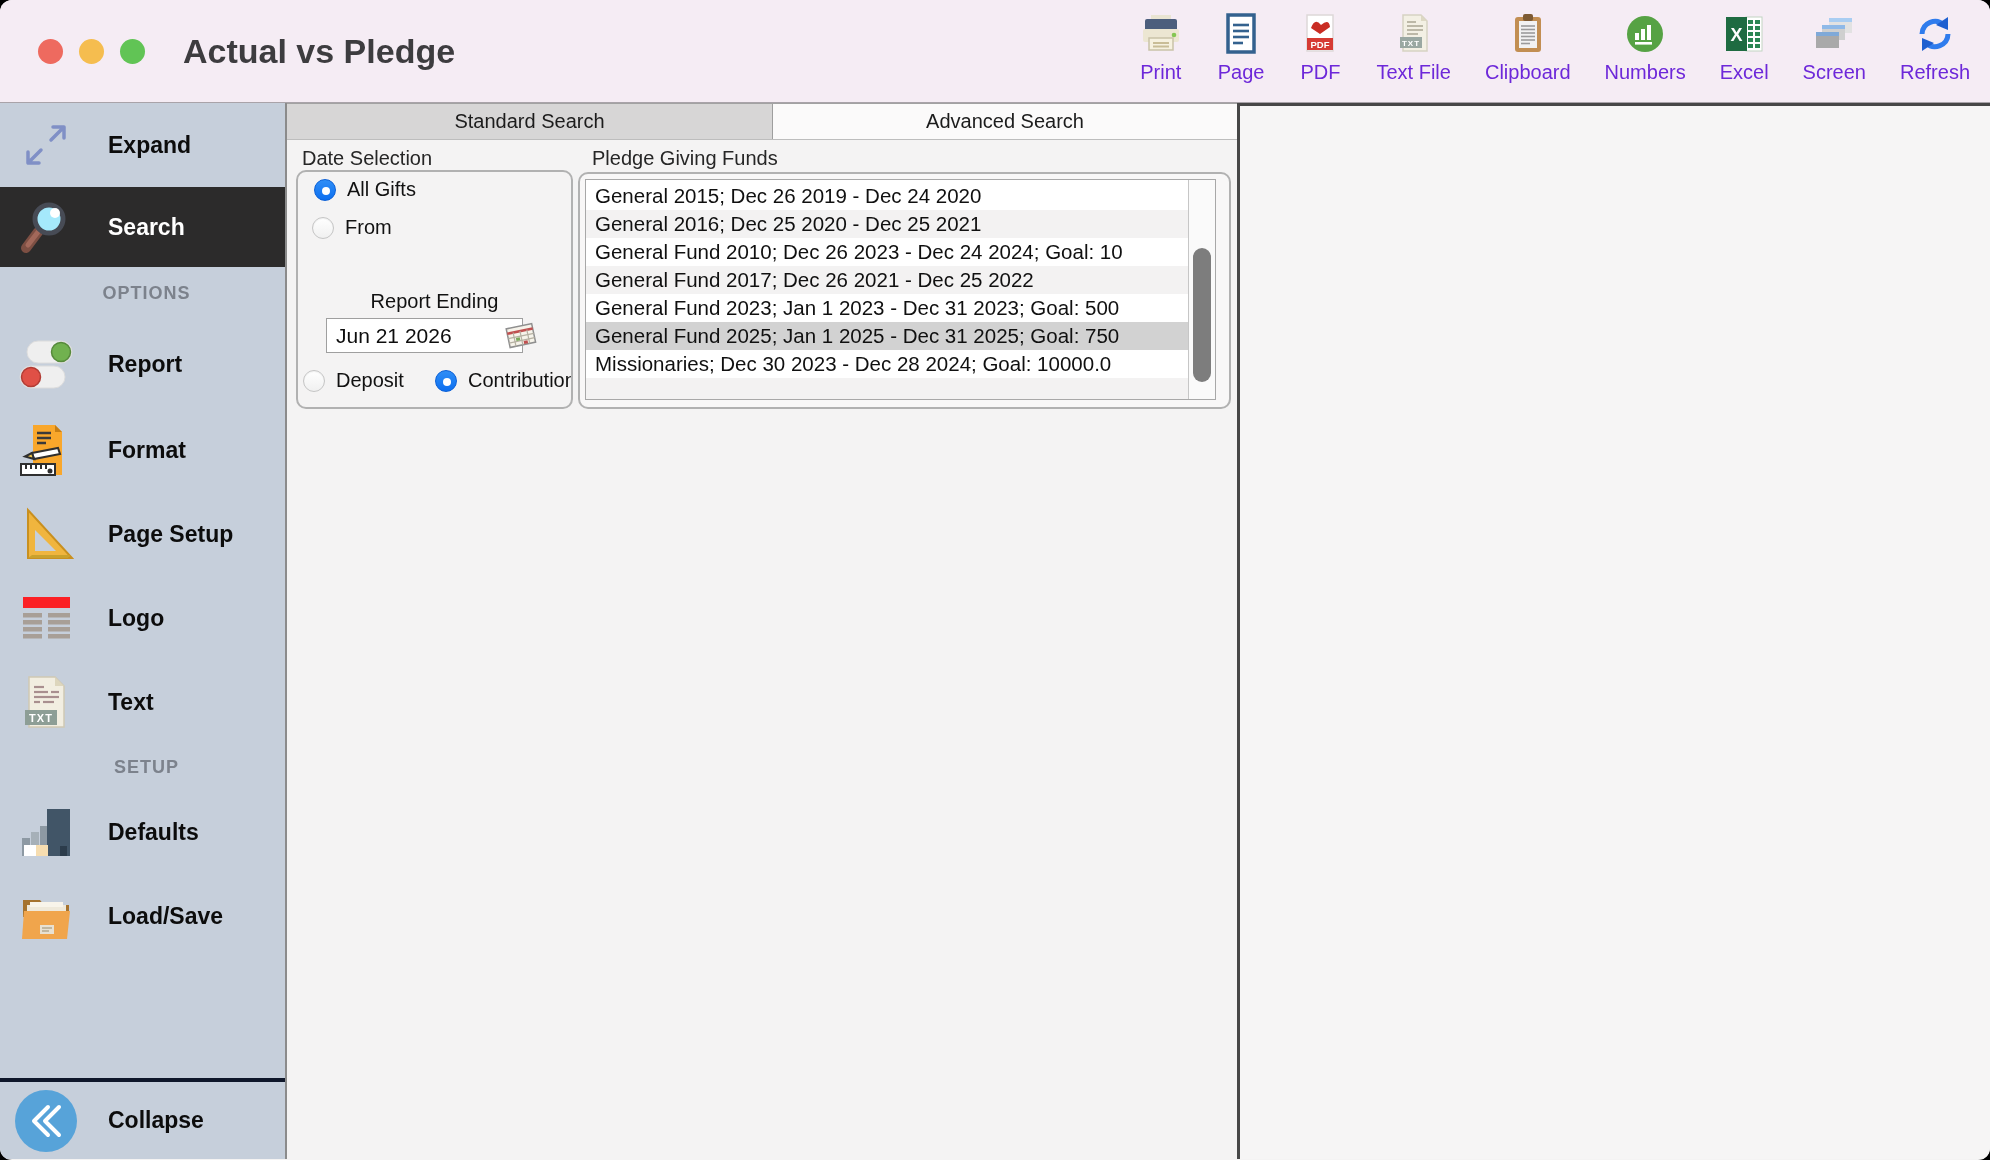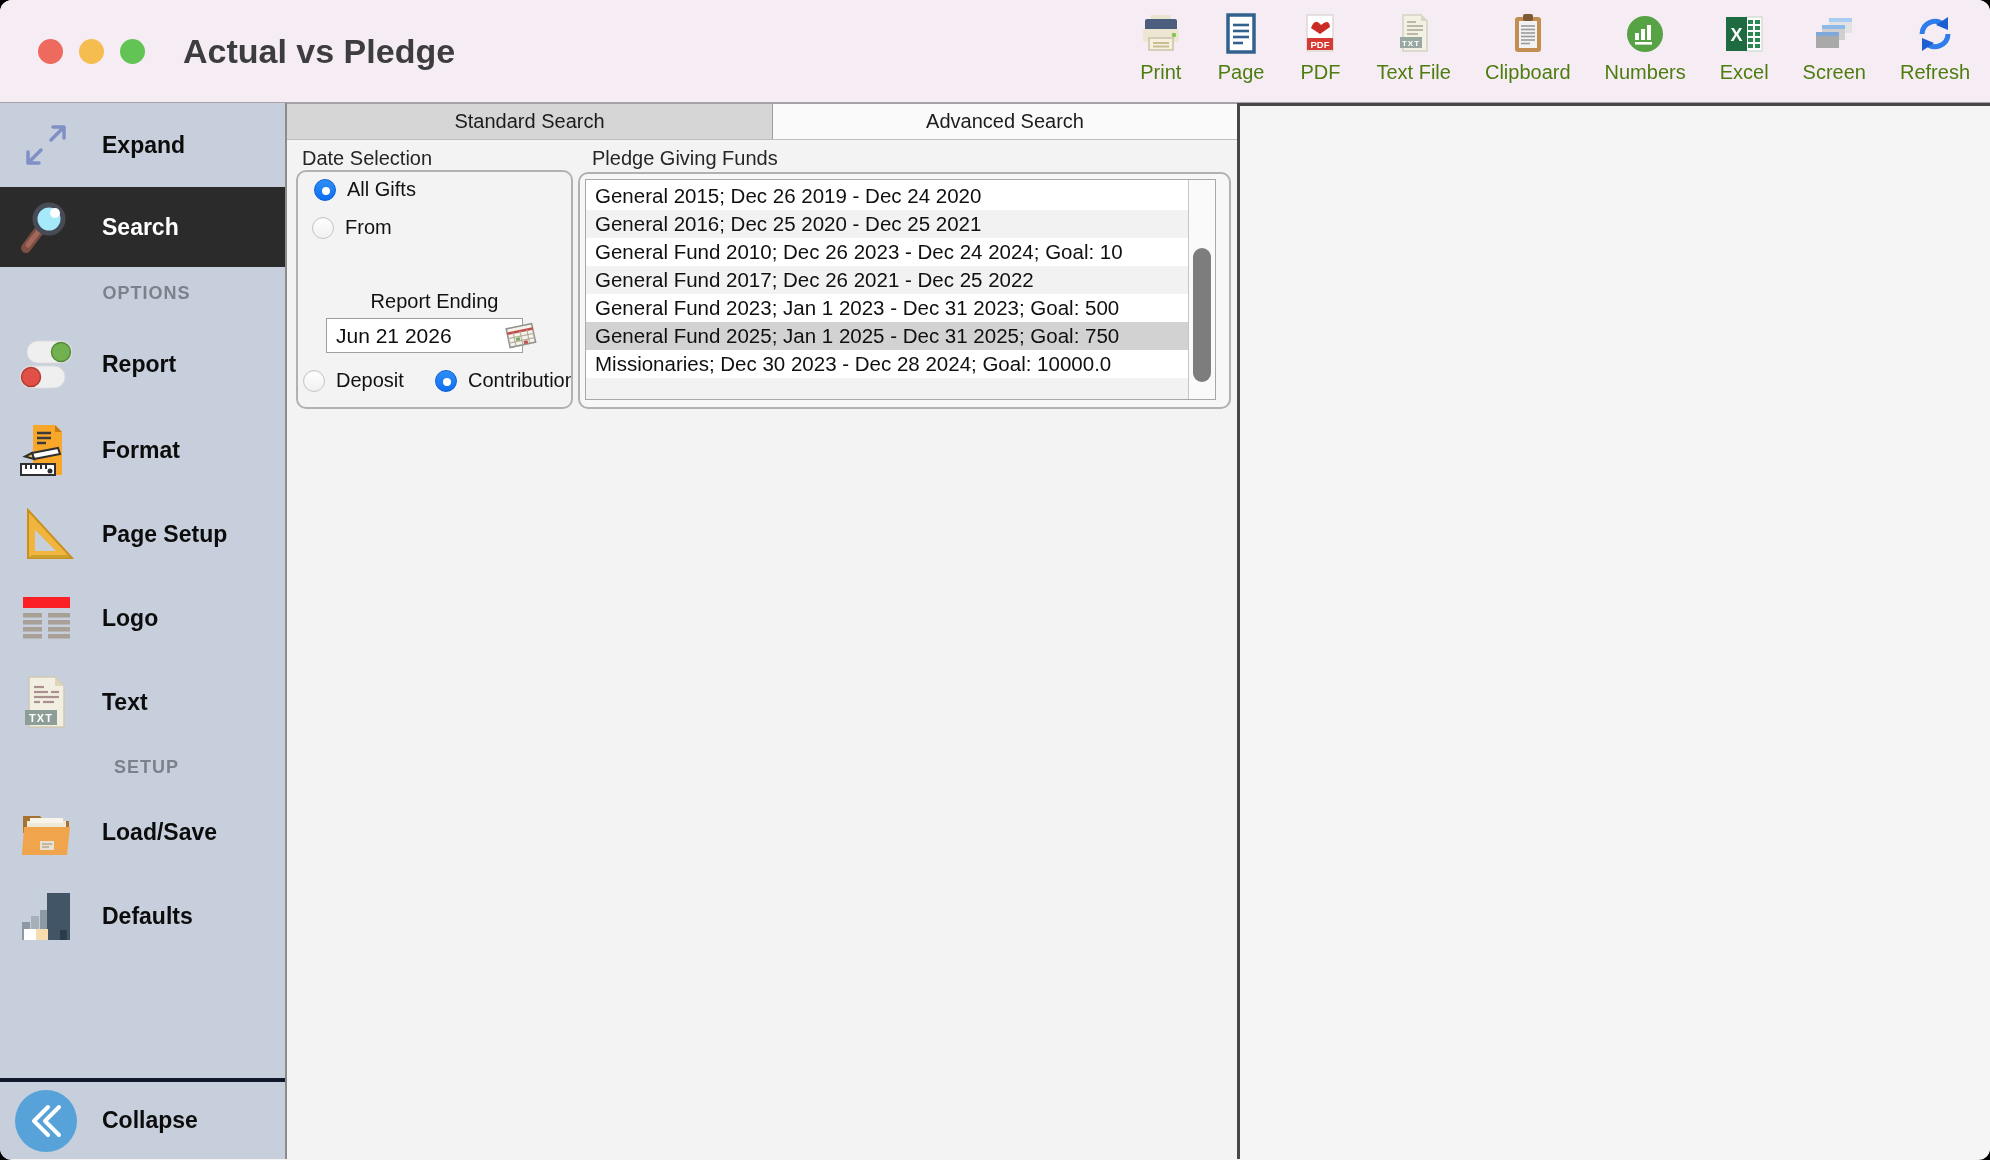--- a/index.html
+++ b/index.html
@@ -13,25 +13,25 @@
   .lights{position:absolute;left:38px;top:39px;display:flex;gap:16px;}
   .light{width:25px;height:25px;border-radius:50%;border:none;padding:0;}
   .light.red{background:#ee6a5f;}
   .light.yellow{background:#f5bd4f;}
   .light.green{background:#61c455;}
   .win-title{position:absolute;left:183px;top:0;height:103px;display:flex;align-items:center;
     font-size:34px;font-weight:bold;color:#3d3c3f;}
   .toolbar{position:absolute;right:20px;top:8px;display:flex;align-items:flex-end;gap:34px;}
   .tb-item{display:flex;flex-direction:column;align-items:center;gap:5px;background:none;border:none;padding:0;cursor:default;}
   .tb-icon{height:48px;display:flex;align-items:flex-end;justify-content:center;}
-  .tb-label{font-size:20px;color:#4d7c0f;line-height:1.1;white-space:nowrap;font-family:"Liberation Sans",sans-serif;}
+  .tb-label{font-size:20px;color:#6d28d9;line-height:1.1;white-space:nowrap;font-family:"Liberation Sans",sans-serif;}
   
   .body-row{display:flex;height:1056px;}
   .sidebar{width:287px;background:#c6cfdb;border-right:2px solid #8b8b8b;display:flex;flex-direction:column;}
-  .side-item{display:flex;align-items:center;}
+  .side-item{display:flex;align-items:center;gap:6px;}
   .side-icon{width:64px;margin-left:14px;display:flex;justify-content:center;align-items:center;flex:none;}
   .side-label{margin-left:24px;font-size:23px;font-weight:bold;color:#0c0c0c;white-space:nowrap;}
   .side-item.selected{background:#2c2b2b;}
   .side-item.selected .side-label{color:#ffffff;}
   .side-header{display:flex;align-items:center;justify-content:center;font-size:18px;font-weight:bold;
     color:#7c828c;letter-spacing:1px;padding-left:8px;}
   .collapse-row{margin-top:auto;border-top:4px solid #0f172a;height:81px;}
   
   .main{width:950px;position:relative;background:#f4f3f3;}
   .tabs{display:flex;height:37px;background:#d7d6d6;border-top:1px solid #a2a2a2;border-bottom:1px solid #bdbdbd;}
@@ -335,45 +335,45 @@
           </svg>
         </span>
         <span class="side-label">Text</span>
       </div>
 
       <div class="side-header" style="height:46px">SETUP</div>
 
       <div class="side-item" style="height:84px">
         <span class="side-icon">
           <svg width="56" height="56" viewBox="0 0 56 56">
+            <rect x="29" y="5" width="23" height="47" fill="#415567"></rect>
+            <path d="M4 34h8v18H4z" fill="#8d99a3"></path>
+            <path d="M13 28h8v24h-8z" fill="#a6b0b8"></path>
+            <path d="M22 22h7v30h-7z" fill="#8d99a3"></path>
+            <rect x="6" y="41" width="12" height="11" fill="#ffffff"></rect>
+            <rect x="18" y="41" width="12" height="11" fill="#f6ddb0"></rect>
+            <rect x="42" y="42" width="7" height="10" fill="#2c3c4b"></rect>
+          </svg>
+        </span>
+        <span class="side-label">Defaults</span>
+      </div>
+
+      <div class="side-item" style="height:84px">
+        <span class="side-icon">
+          <svg width="56" height="56" viewBox="0 0 56 56">
             <path d="M5 12h17l4 5h25v12H5z" fill="#a5732f"></path>
             <rect x="9" y="17" width="39" height="14" fill="#efe9da"></rect>
             <rect x="12" y="14" width="33" height="5" fill="#f8f4ea"></rect>
             <path d="M6 23 L52 23 L49 51 L4 51 Z" fill="#f0a54c"></path>
             <rect x="22" y="37" width="14" height="9" fill="#e8e1d2"></rect>
             <line x1="24" y1="40" x2="34" y2="40" stroke="#b5a98f" stroke-width="1.5"></line>
             <line x1="24" y1="43" x2="31" y2="43" stroke="#b5a98f" stroke-width="1.5"></line>
           </svg>
         </span>
         <span class="side-label">Load/Save</span>
-      </div>
-
-      <div class="side-item" style="height:84px">
-        <span class="side-icon">
-          <svg width="56" height="56" viewBox="0 0 56 56">
-            <rect x="29" y="5" width="23" height="47" fill="#415567"></rect>
-            <path d="M4 34h8v18H4z" fill="#8d99a3"></path>
-            <path d="M13 28h8v24h-8z" fill="#a6b0b8"></path>
-            <path d="M22 22h7v30h-7z" fill="#8d99a3"></path>
-            <rect x="6" y="41" width="12" height="11" fill="#ffffff"></rect>
-            <rect x="18" y="41" width="12" height="11" fill="#f6ddb0"></rect>
-            <rect x="42" y="42" width="7" height="10" fill="#2c3c4b"></rect>
-          </svg>
-        </span>
-        <span class="side-label">Defaults</span>
       </div>
 
       <div class="side-item collapse-row">
         <span class="side-icon">
           <svg width="64" height="64" viewBox="0 0 64 64">
             <circle cx="32" cy="32" r="31" fill="#57a3d9"></circle>
             <path d="M34 18 L20 32 L34 46" stroke="#fff" stroke-width="4" fill="none" stroke-linecap="round" stroke-linejoin="round"></path>
             <path d="M45 18 L31 32 L45 46" stroke="#fff" stroke-width="4" fill="none" stroke-linecap="round" stroke-linejoin="round"></path>
           </svg>
         </span>

